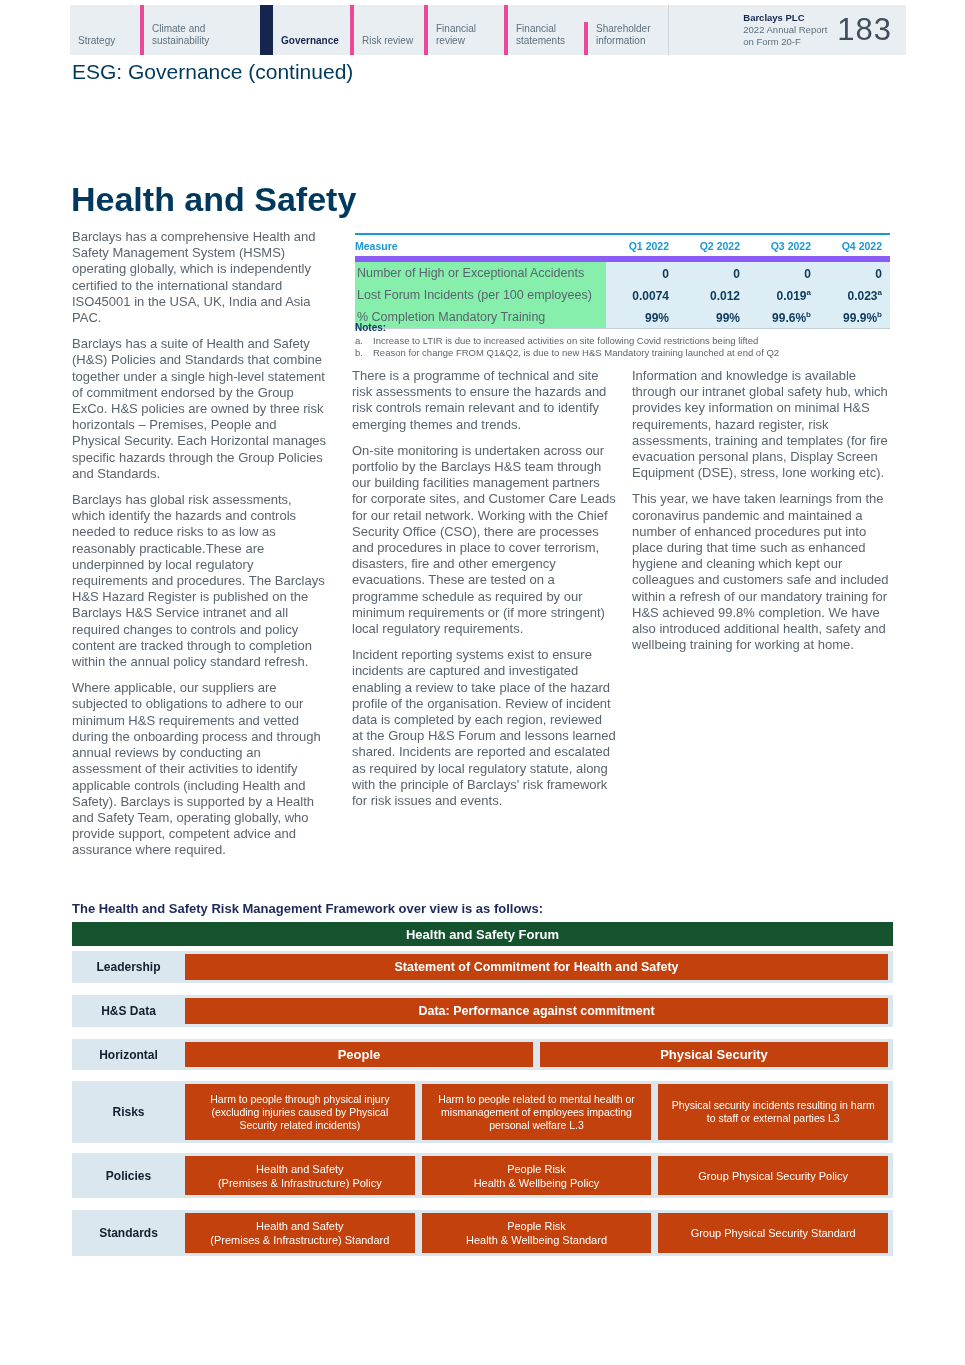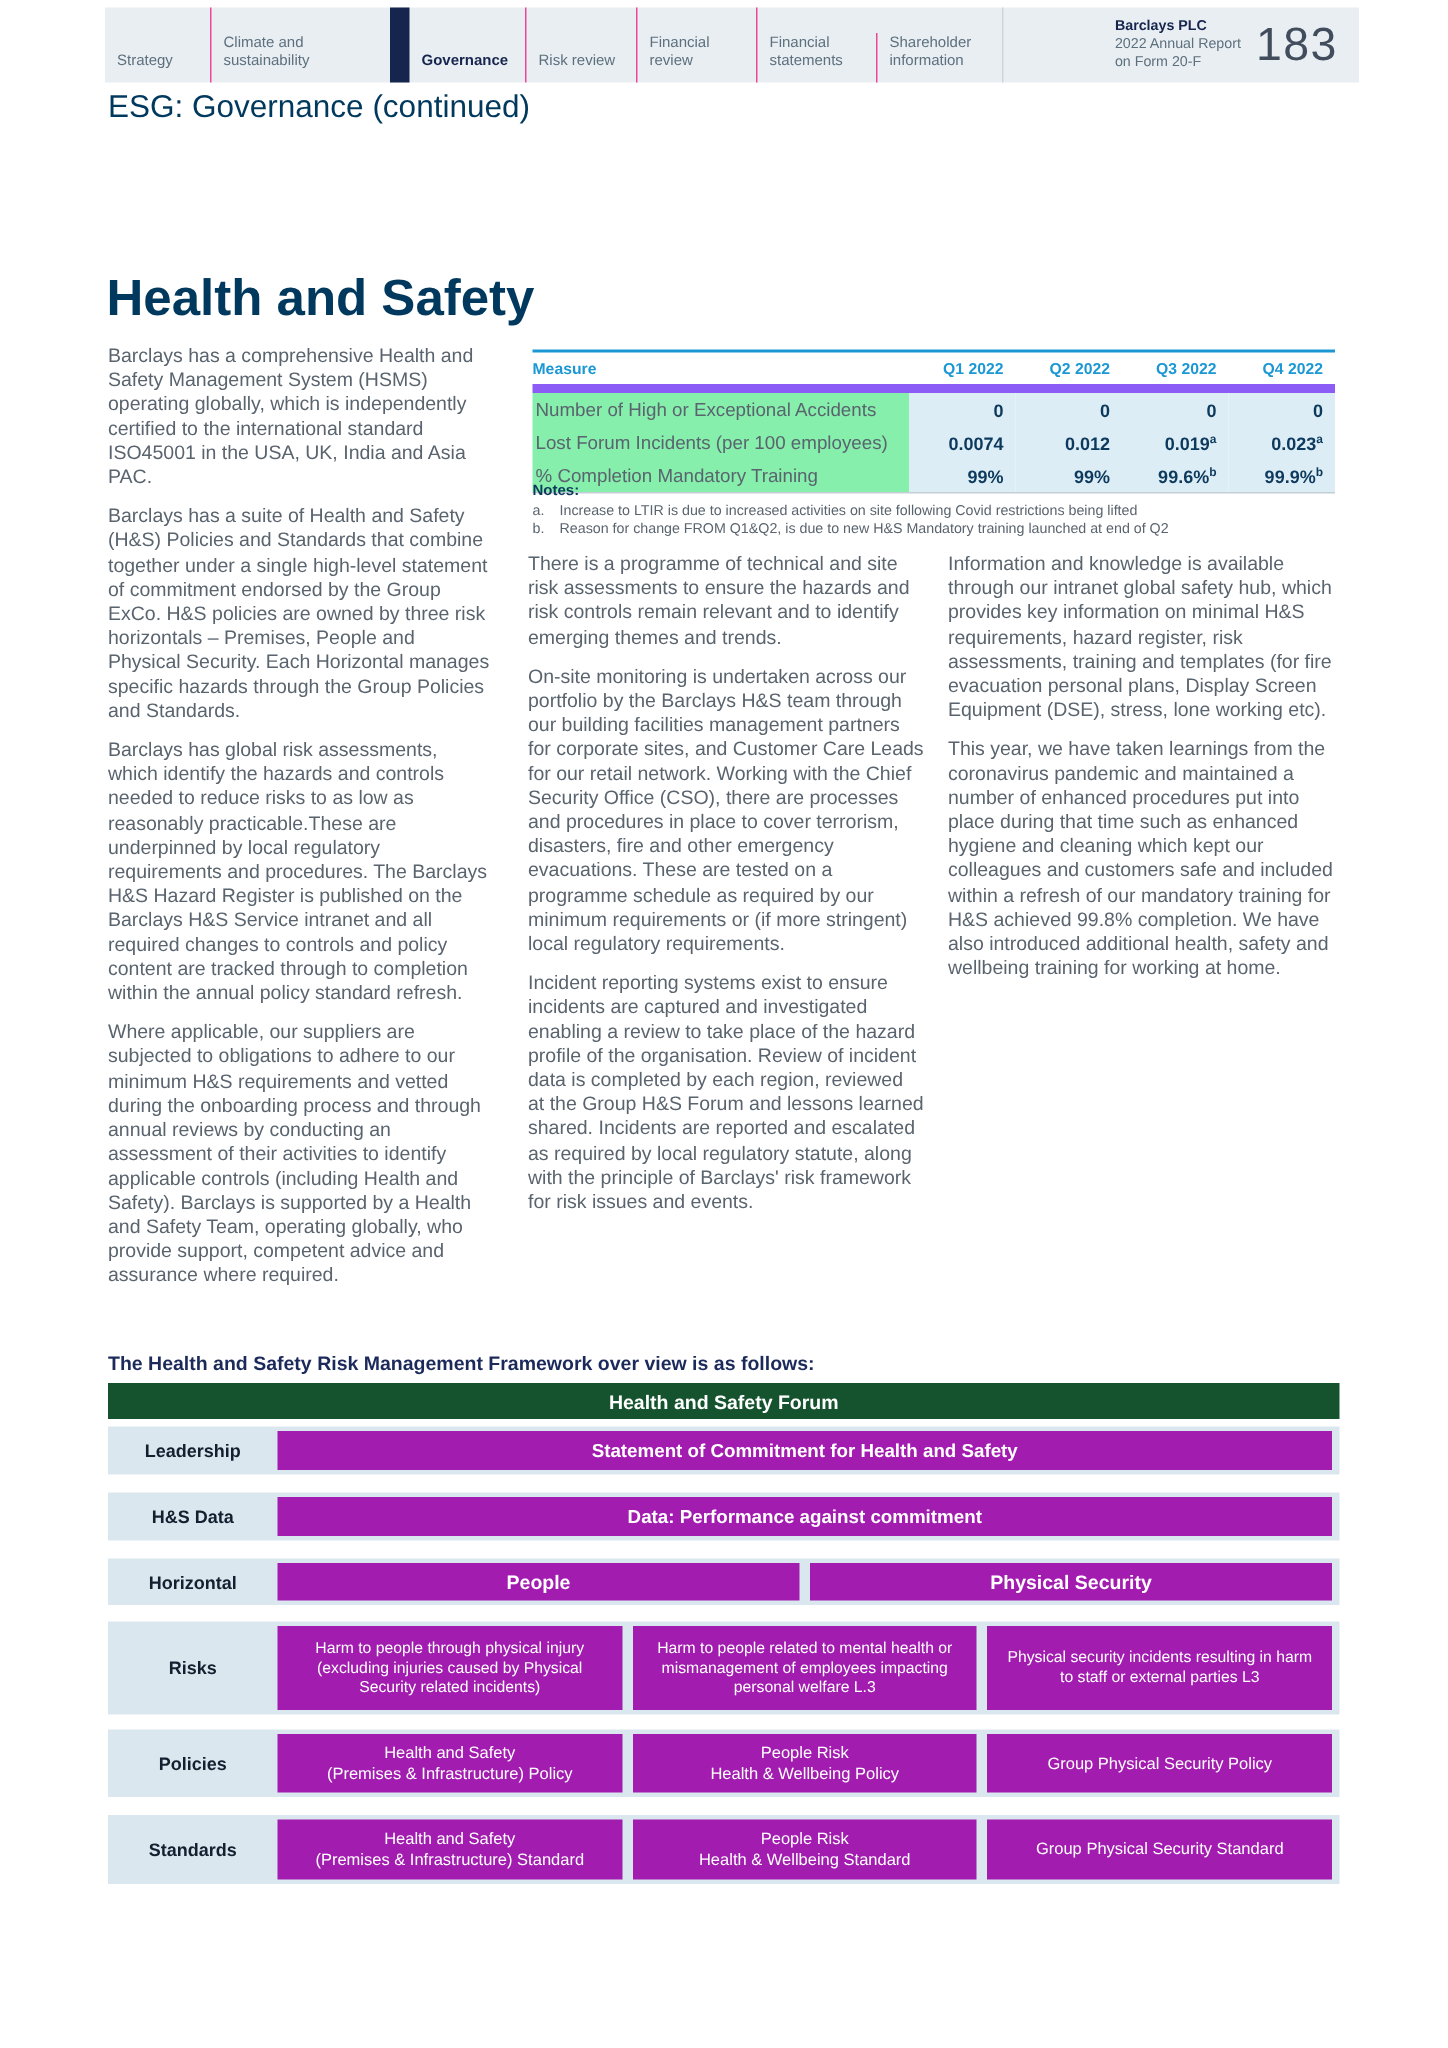--- a/index.html
+++ b/index.html
@@ -4,21 +4,21 @@
 <style>
   * { margin:0; padding:0; box-sizing:border-box; }
   html,body { background:#ffffff; }
   body { font-family:"Liberation Sans", sans-serif; }
   .page { position:relative; width:965px; height:1365px; background:#ffffff; overflow:hidden; }
 
   
   .hdr { position:absolute; left:70px; top:5px; width:836px; height:50px;
          background:#e9eef2; display:flex; align-items:stretch; }
   .tab { display:flex; align-items:flex-end; padding:0 8px 8px 8px; font-size:10px;
-         line-height:12px; color:#5d707e; border-left:1px solid #ec4899; }
+         line-height:12px; color:#5d707e; border-left:4px solid #ec4899; }
   .tab.first { border-left:none; }
   .tab.active { font-weight:bold; color:#16254e; border-left:none; }
   .active-bar { width:13px; background:#16254e; }
   .hdr-spacer { flex:1; border-left:1px solid #ccd6dc; }
   .brand { display:flex; flex-direction:column; justify-content:center; font-size:9.5px;
            line-height:12px; color:#5d707e; padding-right:10px; }
   .brand .b-name { font-weight:bold; color:#16254e; }
   .pagenum { display:flex; align-items:center; font-size:31px; color:#414d5c;
              font-weight:400; padding-right:14px; letter-spacing:1px; }
 
@@ -53,21 +53,21 @@
   .note-item .n-id { width:18px; flex:0 0 18px; }
 
   
   .fw-intro { position:absolute; left:72px; top:901px; font-size:13px; font-weight:bold; color:#1b2a5b; }
   .fw-forum { position:absolute; left:72px; top:922px; width:821px; height:24px; background:#14532d;
               color:#ffffff; font-size:13px; font-weight:bold; display:flex; align-items:center; justify-content:center; }
   .fw-row { position:absolute; left:72px; width:821px; background:#dbe7ee; display:flex; }
   .fw-label { flex:0 0 113px; display:flex; align-items:center; justify-content:center;
               font-size:12px; font-weight:bold; color:#12202f; text-align:center; }
   .fw-cells { flex:1; display:flex; gap:7px; padding:3px 5px 3px 0; }
-  .fw-box { flex:1; background:#a21caf; color:#ffffff; display:flex; align-items:center;
+  .fw-box { flex:1; background:#c2410c; color:#ffffff; display:flex; align-items:center;
             justify-content:center; text-align:center; white-space:pre-line; }
   .fw-box.bold { font-weight:bold; font-size:12.5px; }
   .fw-box.head { font-weight:bold; font-size:13px; }
   .fw-box.small { font-size:10.5px; line-height:13px; padding:2px 10px; }
   .fw-box.med { font-size:11px; line-height:14px; padding:2px 10px; }
 
   .row-leadership { top:951px;  height:32px; }
   .row-hsdata     { top:995px;  height:32px; }
   .row-horizontal { top:1039px; height:31px; }
   .row-risks      { top:1081px; height:62px; }

